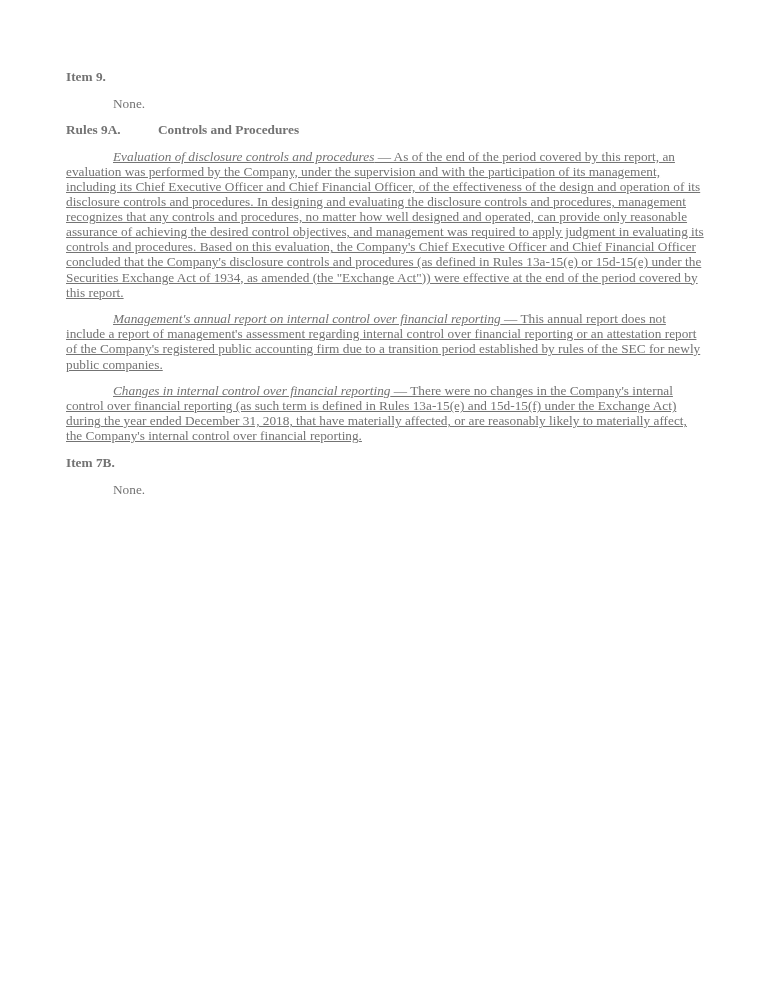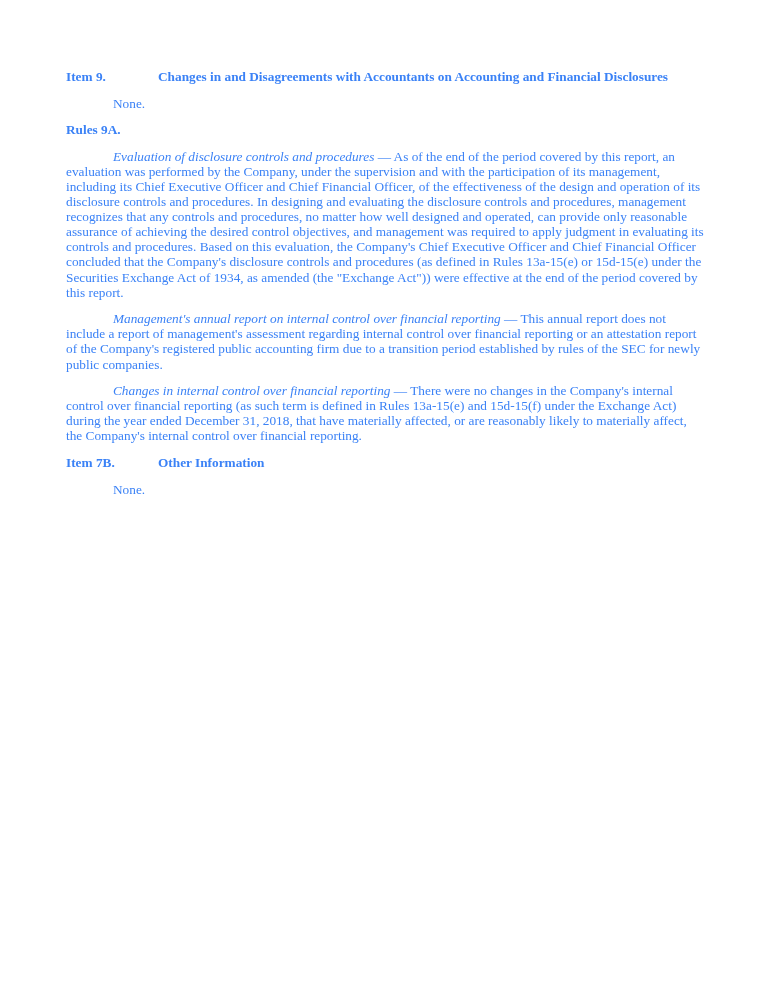--- a/index.html
+++ b/index.html
@@ -5,21 +5,21 @@
   html, body {
     margin: 0;
     padding: 0;
     background: #ffffff;
   }
   .page {
     position: relative;
     width: 724px;
     height: 993px;
     background: #ffffff;
-    color: #3b82f6;
+    color: #737373;
     font-family: "Liberation Serif", "DejaVu Serif", serif;
     font-size: 13.3px;
     line-height: 15.1px;
     overflow: hidden;
   }
   .content {
     position: absolute;
     top: 69px;
     left: 66px;
     width: 640px;
@@ -37,20 +37,21 @@
     flex: 1;
   }
   .none-line {
     margin: 0 0 11.5px 0;
     padding-left: 47px;
   }
   .body-para {
     margin: 0 0 11.5px 0;
     text-indent: 47px;
     text-align: left;
+    text-decoration: underline;
   }
   .body-para .lead {
     font-style: italic;
   }
   .para-gap {
   }
   .page-number {
     position: absolute;
     top: 1004px;
     left: 0;
@@ -58,38 +59,37 @@
   }
 </style>
 </head>
 <body>
 
 <div class="page">
   <div class="content">
 
     <div class="item-heading">
       <span class="label">Item 9.</span>
-      <span class="title">Changes in and Disagreements with Accountants on Accounting and Financial Disclosures</span>
     </div>
 
     <div class="none-line">None.</div>
 
     <div class="item-heading">
       <span class="label">Rules 9A.</span>
+      <span class="title">Controls and Procedures</span>
     </div>
 
     <p class="body-para"><span class="lead">Evaluation of disclosure controls and procedures</span><span> — As of the end of the period covered by this report, an evaluation was performed by the Company, under the supervision and with the participation of its management, including its Chief Executive Officer and Chief Financial Officer, of the effectiveness of the design and operation of its disclosure controls and procedures. In designing and evaluating the disclosure controls and procedures, management recognizes that any controls and procedures, no matter how well designed and operated, can provide only reasonable assurance of achieving the desired control objectives, and management was required to apply judgment in evaluating its controls and procedures. Based on this evaluation, the Company's Chief Executive Officer and Chief Financial Officer concluded that the Company's disclosure controls and procedures (as defined in Rules 13a-15(e) or 15d-15(e) under the Securities Exchange Act of 1934, as amended (the "Exchange Act")) were effective at the end of the period covered by this report.</span></p>
 
     <p class="body-para para-gap"><span class="lead">Management's annual report on internal control over financial reporting</span><span> — This annual report does not include a report of management's assessment regarding internal control over financial reporting or an attestation report of the Company's registered public accounting firm due to a transition period established by rules of the SEC for newly public companies.</span></p>
 
     <p class="body-para"><span class="lead">Changes in internal control over financial reporting</span><span> — There were no changes in the Company's internal control over financial reporting (as such term is defined in Rules 13a-15(e) and 15d-15(f) under the Exchange Act) during the year ended December 31, 2018, that have materially affected, or are reasonably likely to materially affect, the Company's internal control over financial reporting.</span></p>
 
     <div class="item-heading">
       <span class="label">Item 7B.</span>
-      <span class="title">Other Information</span>
     </div>
 
     <div class="none-line">None.</div>
 
   </div>
 
   <div class="page-number">120</div>
 </div>
 
 </body></html>

